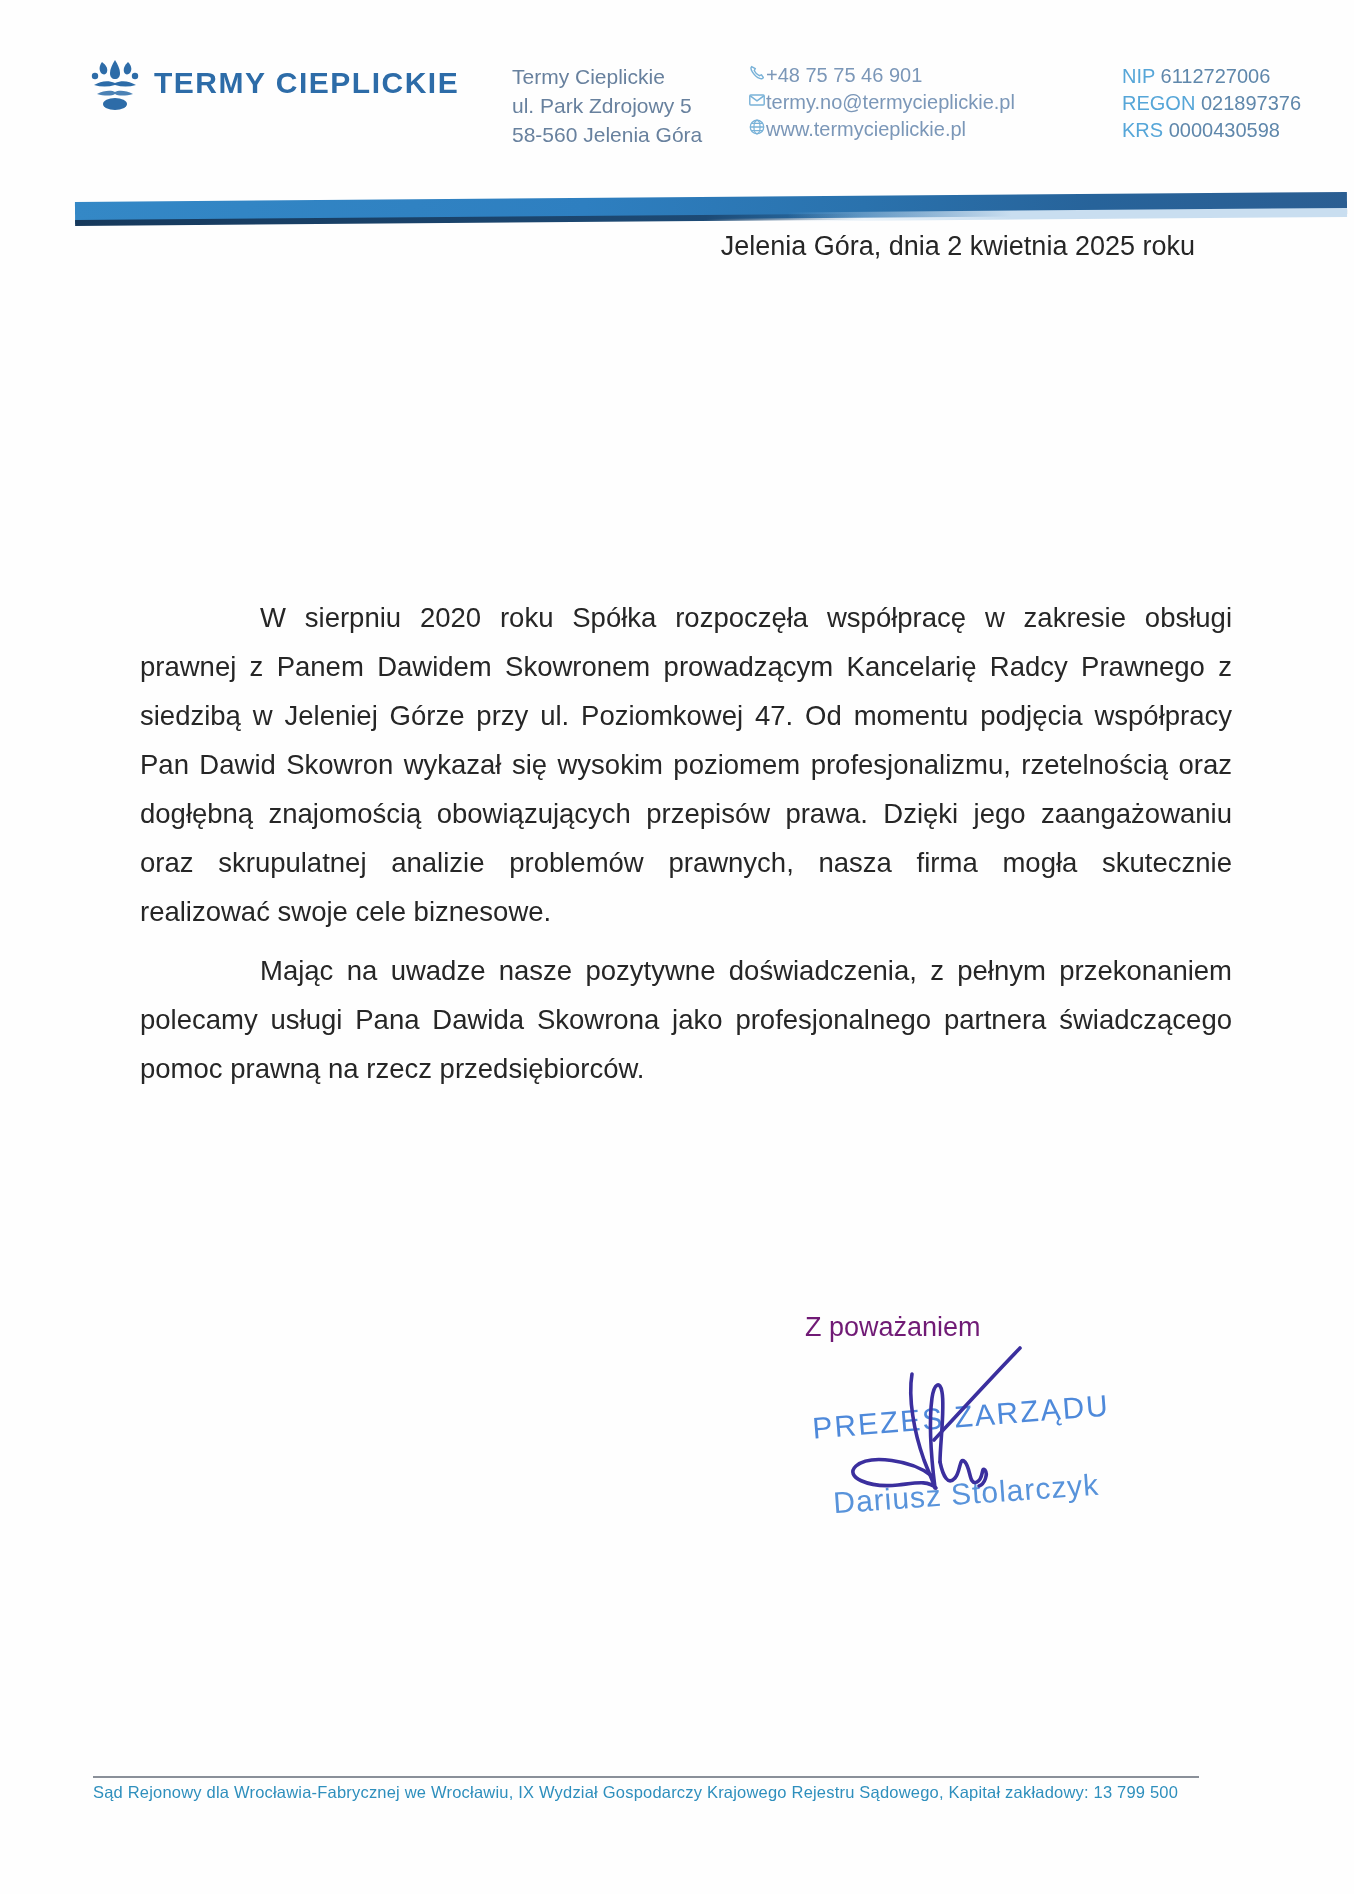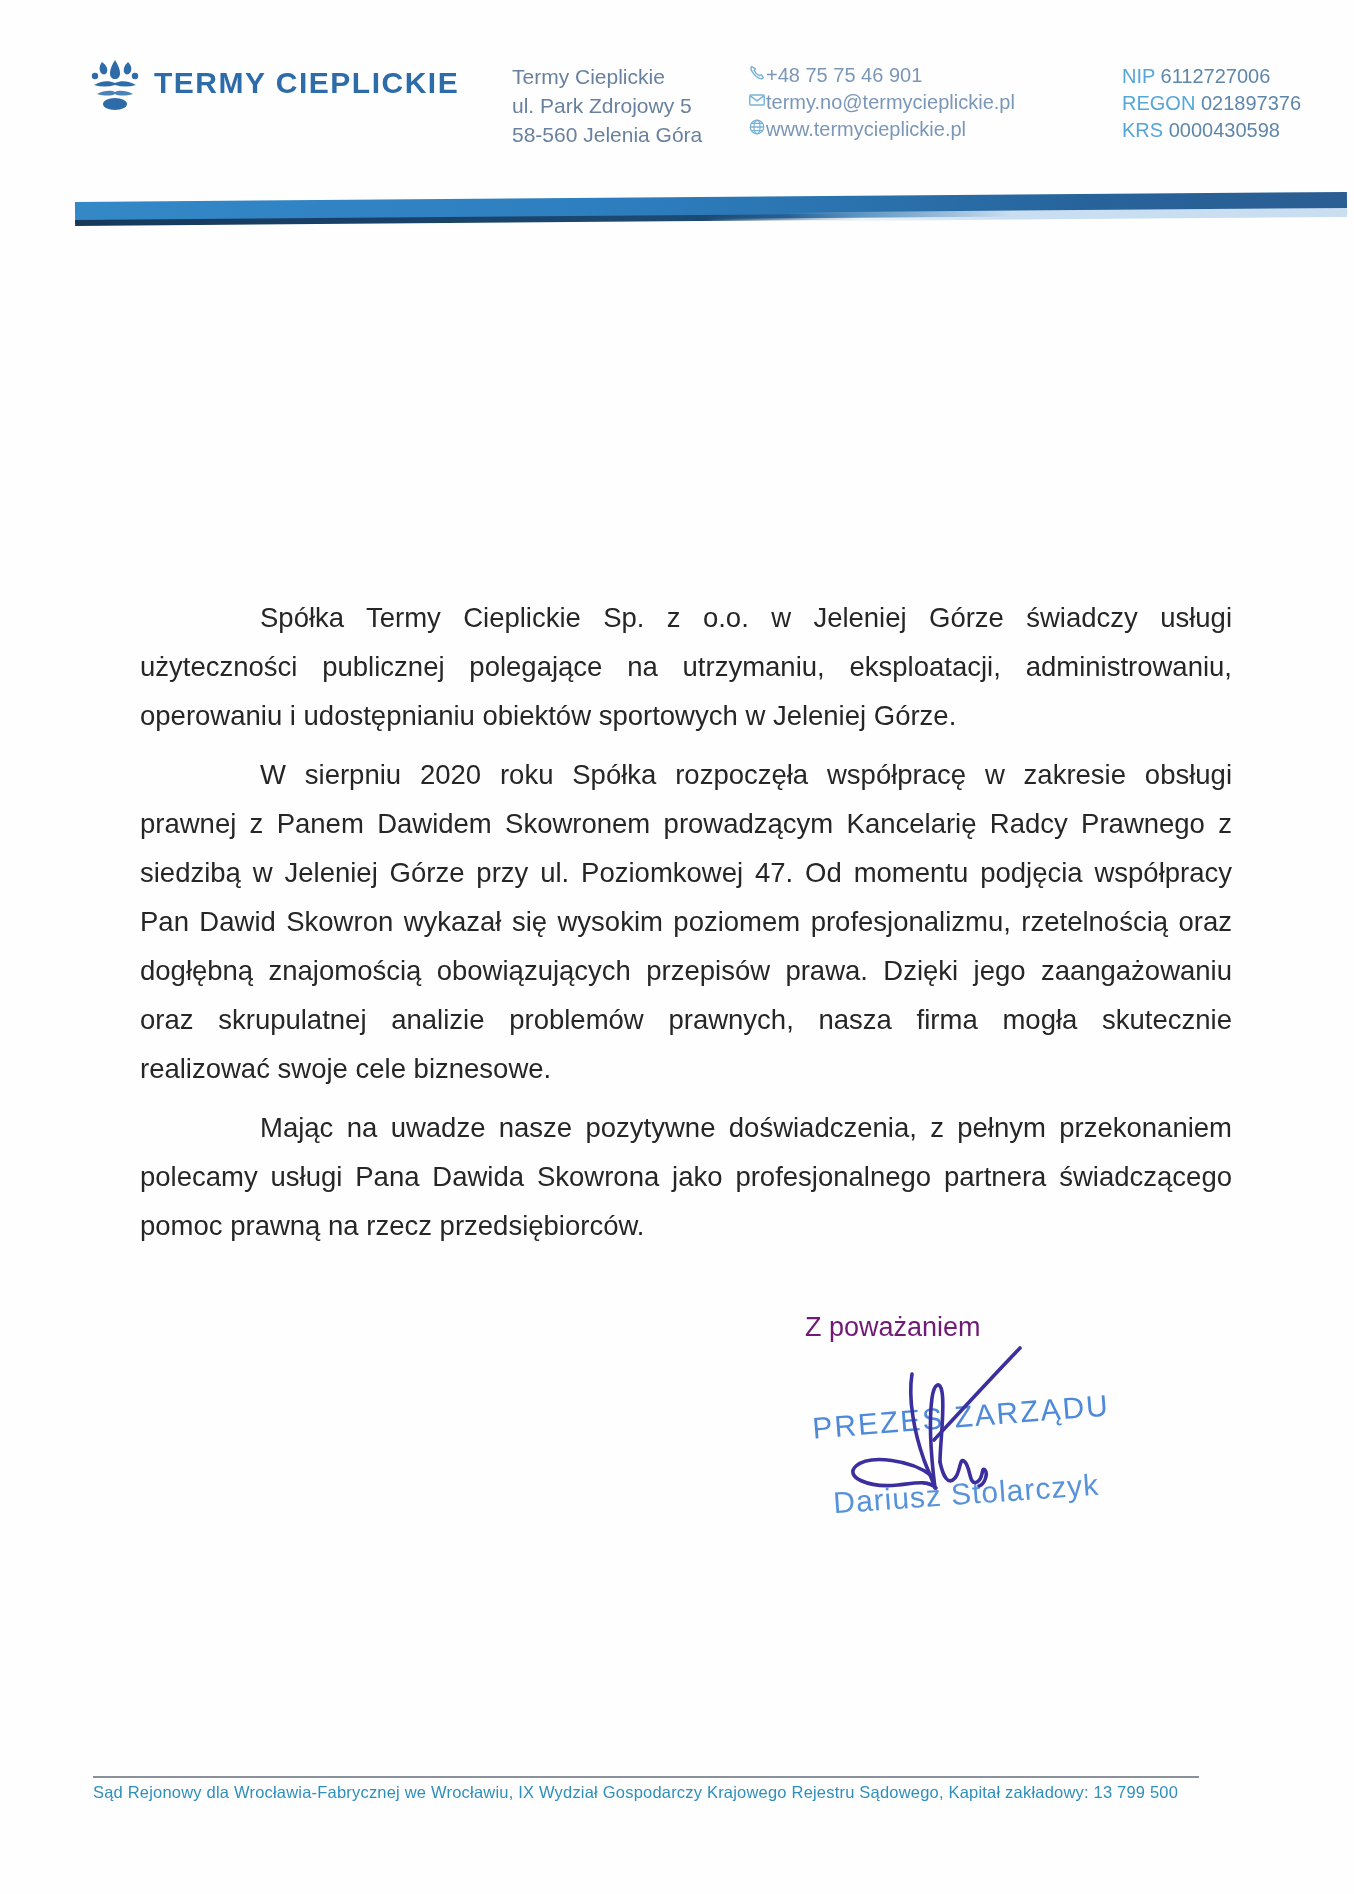--- a/index.html
+++ b/index.html
@@ -123,24 +123,24 @@
       <span class="reg-value">021897376</span>
     </div>
     <div>
       <span class="reg-label">KRS </span>
       <span class="reg-value">0000430598</span>
     </div>
   </div>
 
   <div class="divider-bar"></div>
 
+  <div class="dateline">Jelenia Góra, dnia 2 kwietnia 2025 roku</div>
 
 
   <div class="body-block">
-    <p>Spółka Termy Cieplickie Sp. z o.o. w Jeleniej Górze świadczy usługi użyteczności publicznej polegające na utrzymaniu, eksploatacji, administrowaniu, operowaniu i udostępnianiu obiektów sportowych w Jeleniej Górze.</p>
     <p>W sierpniu 2020 roku Spółka rozpoczęła współpracę w zakresie obsługi prawnej z Panem Dawidem Skowronem prowadzącym Kancelarię Radcy Prawnego z siedzibą w Jeleniej Górze przy ul. Poziomkowej 47. Od momentu podjęcia współpracy Pan Dawid Skowron wykazał się wysokim poziomem profesjonalizmu, rzetelnością oraz dogłębną znajomością obowiązujących przepisów prawa. Dzięki jego zaangażowaniu oraz skrupulatnej analizie problemów prawnych, nasza firma mogła skutecznie realizować swoje cele biznesowe.</p>
     <p>Mając na uwadze nasze pozytywne doświadczenia, z pełnym przekonaniem polecamy usługi Pana Dawida Skowrona jako profesjonalnego partnera świadczącego pomoc prawną na rzecz przedsiębiorców.</p>
   </div>
 
   <div class="closing">Z poważaniem</div>
   <div class="stamp-role">PREZES ZARZĄDU</div>
   <div class="stamp-name">Dariusz Stolarczyk</div>
 
   <div class="signature">
     <svg viewBox="0 0 260 190" width="260" height="190" fill="none" stroke="#3b2f9e" stroke-width="3.6" stroke-linecap="round" stroke-linejoin="round">

